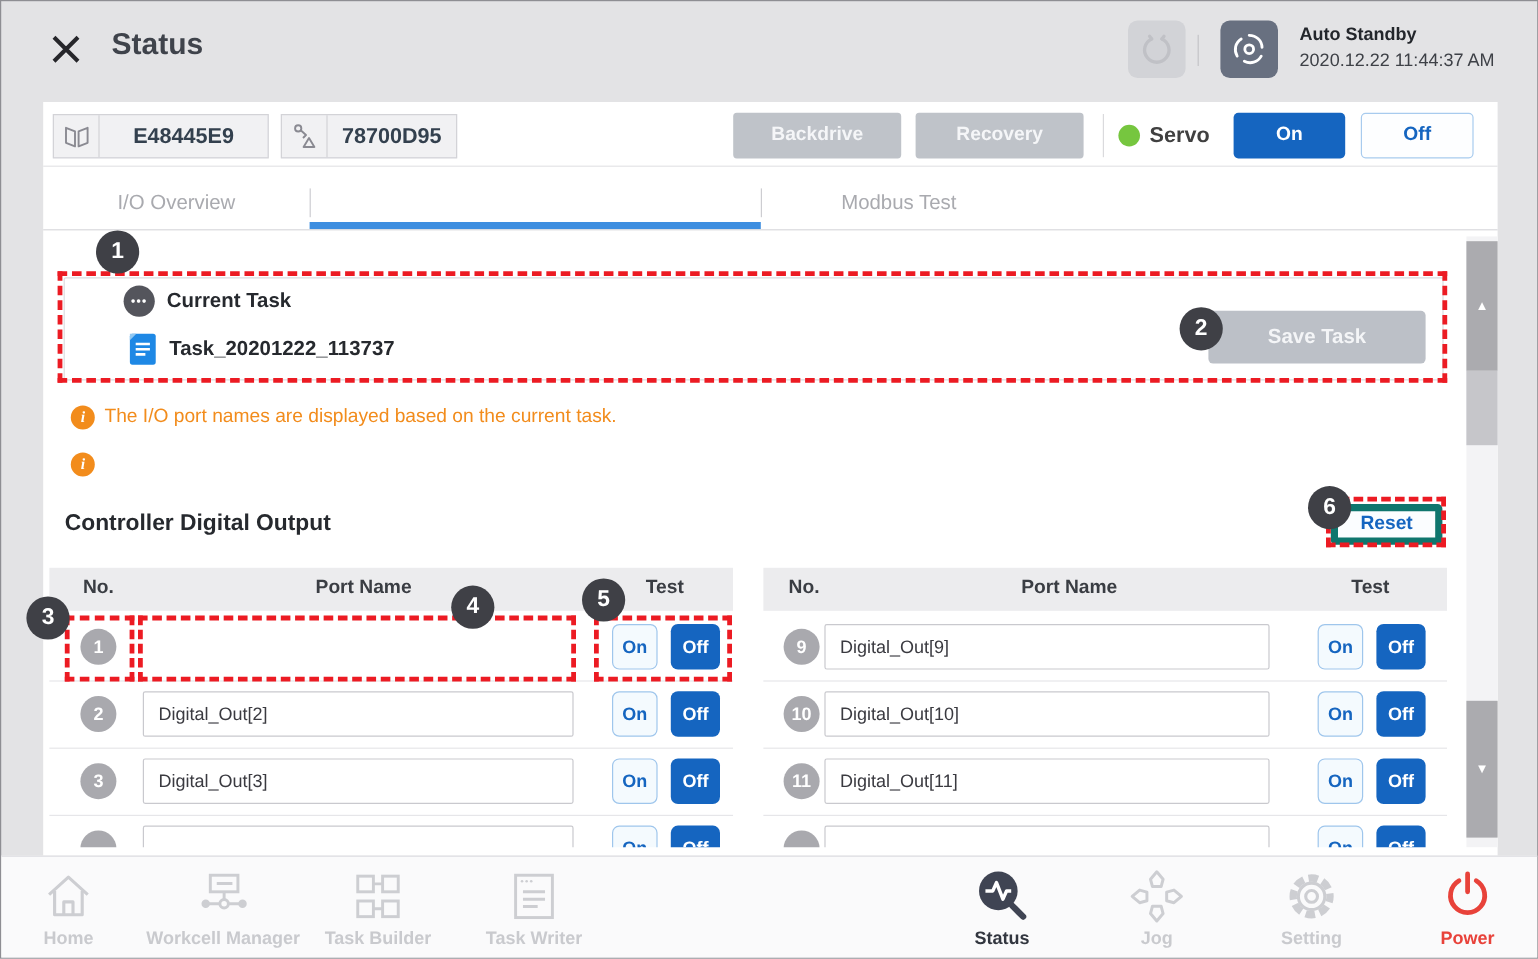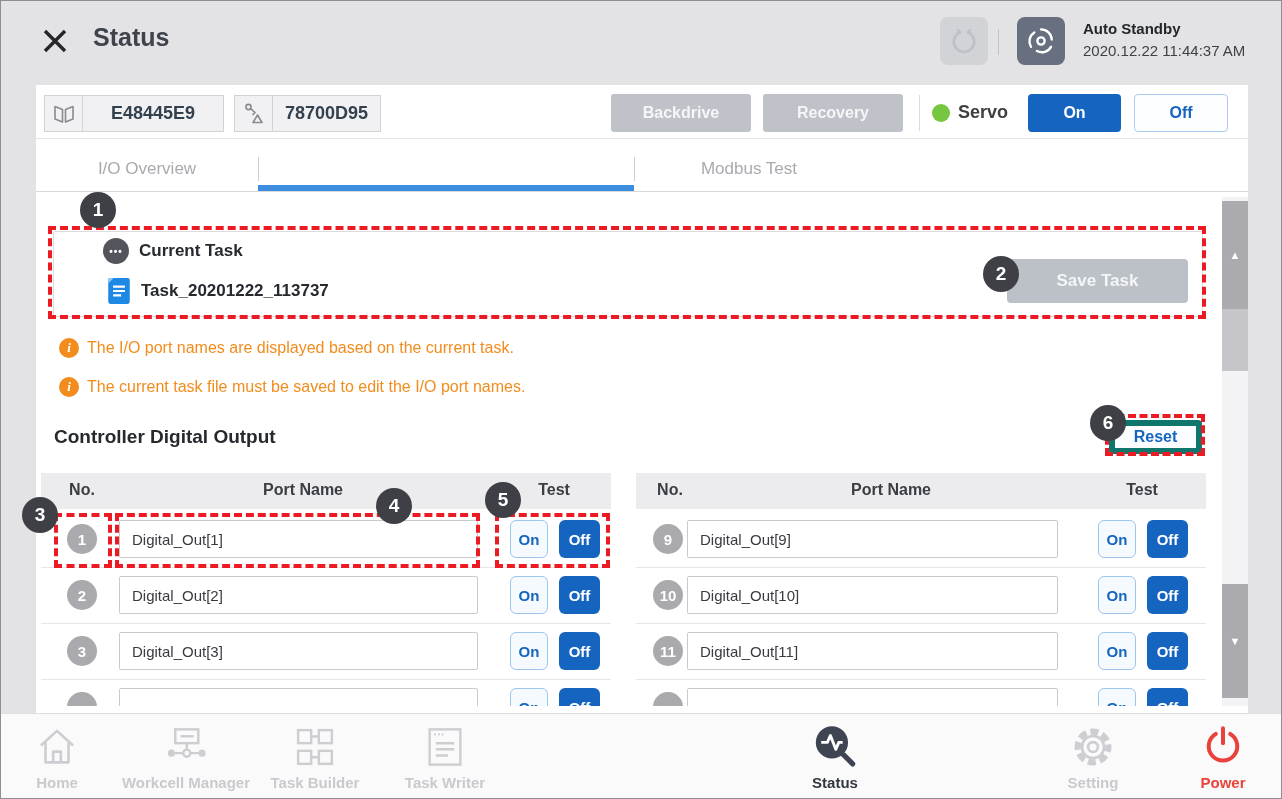--- a/index.html
+++ b/index.html
@@ -216,34 +216,32 @@
   <div class="abs task-name">Task_20201222_113737</div>
   <div class="abs save-btn">Save Task</div>
 
   <div class="abs info-icon n1i">
       <span>i</span>
     </div>
   <div class="abs notice-text n1t">The I/O port names are displayed based on the current task.</div>
   <div class="abs info-icon n2i">
       <span>i</span>
     </div>
-  <div class="abs notice-text n2t">The current task file must be saved to edit the I/O port names.</div>
 
   <div class="abs section-title">Controller Digital Output</div>
   <div class="abs reset-btn">Reset</div>
 
   <div class="abs io-group gl">
     <div class="io-header">
       <span class="io-h h-no">No.</span>
       <span class="io-h h-port">Port Name</span>
       <span class="io-h h-test">Test</span>
     </div>
     <div class="io-row">
       <span class="no-circle">1</span>
-      <input class="port-input" value="Digital_Out[1]" style="">
       <span class="t-on">On</span>
       <span class="t-off">Off</span>
     </div>
     <div class="io-row">
       <span class="no-circle">2</span>
       <input class="port-input" value="Digital_Out[2]" style="">
       <span class="t-on">On</span>
       <span class="t-off">Off</span>
     </div>
     <div class="io-row">
@@ -372,20 +370,31 @@
     <div class="nav-item ni-status">
       <span class="nicon">
         <svg width="46" height="46" viewBox="0 0 30 30">
           <circle cx="13" cy="12" r="10.5" fill="#3F4453"></circle>
           <polyline points="6,12 10,12 12,7.5 15.5,16.5 17.5,12 20,12" fill="none" stroke="#FFFFFF" stroke-width="1.9" stroke-linejoin="round"></polyline>
           <path d="M20.5 20 L26.5 26" stroke="#3F4453" stroke-width="3.4" stroke-linecap="round"></path>
         </svg>
       </span>
       <span class="nav-label">Status</span>
     </div>
+    <div class="nav-item ni-jog">
+      <span class="nicon">
+        <svg width="46" height="46" viewBox="0 0 28 28" fill="none" stroke="#CDCED2" stroke-width="1.5" stroke-linejoin="round">
+          <path d="M14 1.5 L17.2 5.3 L16.2 9 H11.8 L10.8 5.3 Z"></path>
+          <path d="M14 1.5 L17.2 5.3 L16.2 9 H11.8 L10.8 5.3 Z" transform="rotate(90 14 14)"></path>
+          <path d="M14 1.5 L17.2 5.3 L16.2 9 H11.8 L10.8 5.3 Z" transform="rotate(180 14 14)"></path>
+          <path d="M14 1.5 L17.2 5.3 L16.2 9 H11.8 L10.8 5.3 Z" transform="rotate(270 14 14)"></path>
+        </svg>
+      </span>
+      <span class="nav-label">Jog</span>
+    </div>
     <div class="nav-item ni-setting">
       <span class="nicon">
         <svg width="46" height="46" viewBox="0 0 30 30" fill="none" stroke="#CDCED2">
           <circle cx="15" cy="15" r="10" stroke-width="4" stroke-dasharray="5.2 2.65" stroke-dashoffset="2"></circle>
           <circle cx="15" cy="15" r="7.2" stroke-width="1.7"></circle>
           <circle cx="15" cy="15" r="3.2" stroke-width="1.7"></circle>
         </svg>
       </span>
       <span class="nav-label">Setting</span>
     </div>

